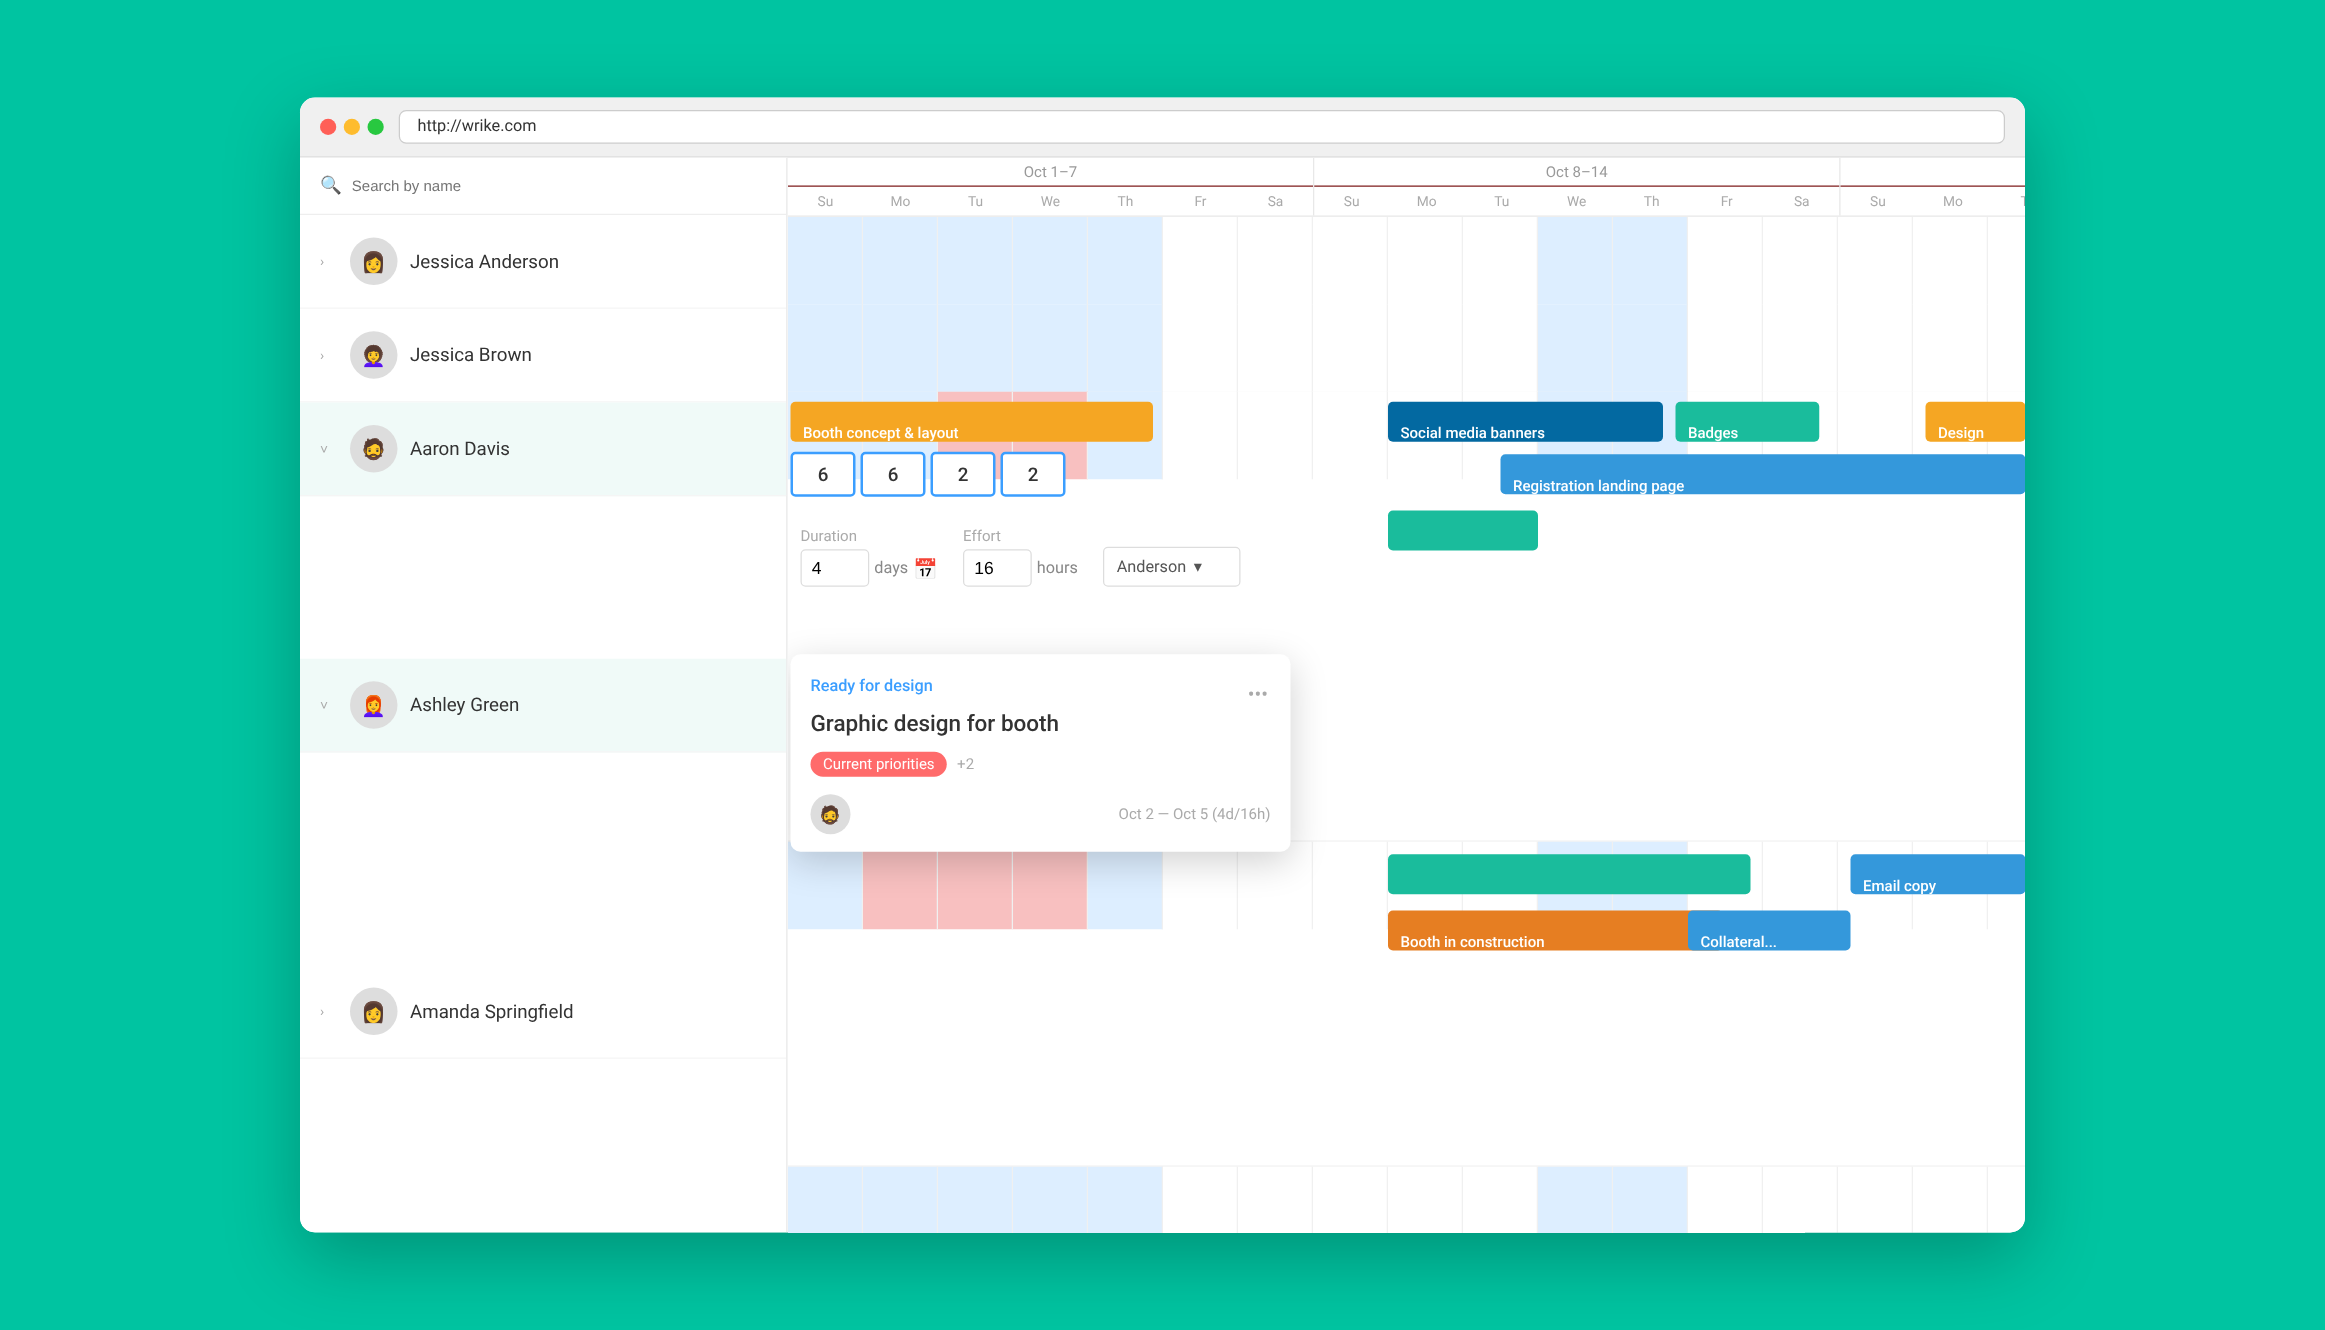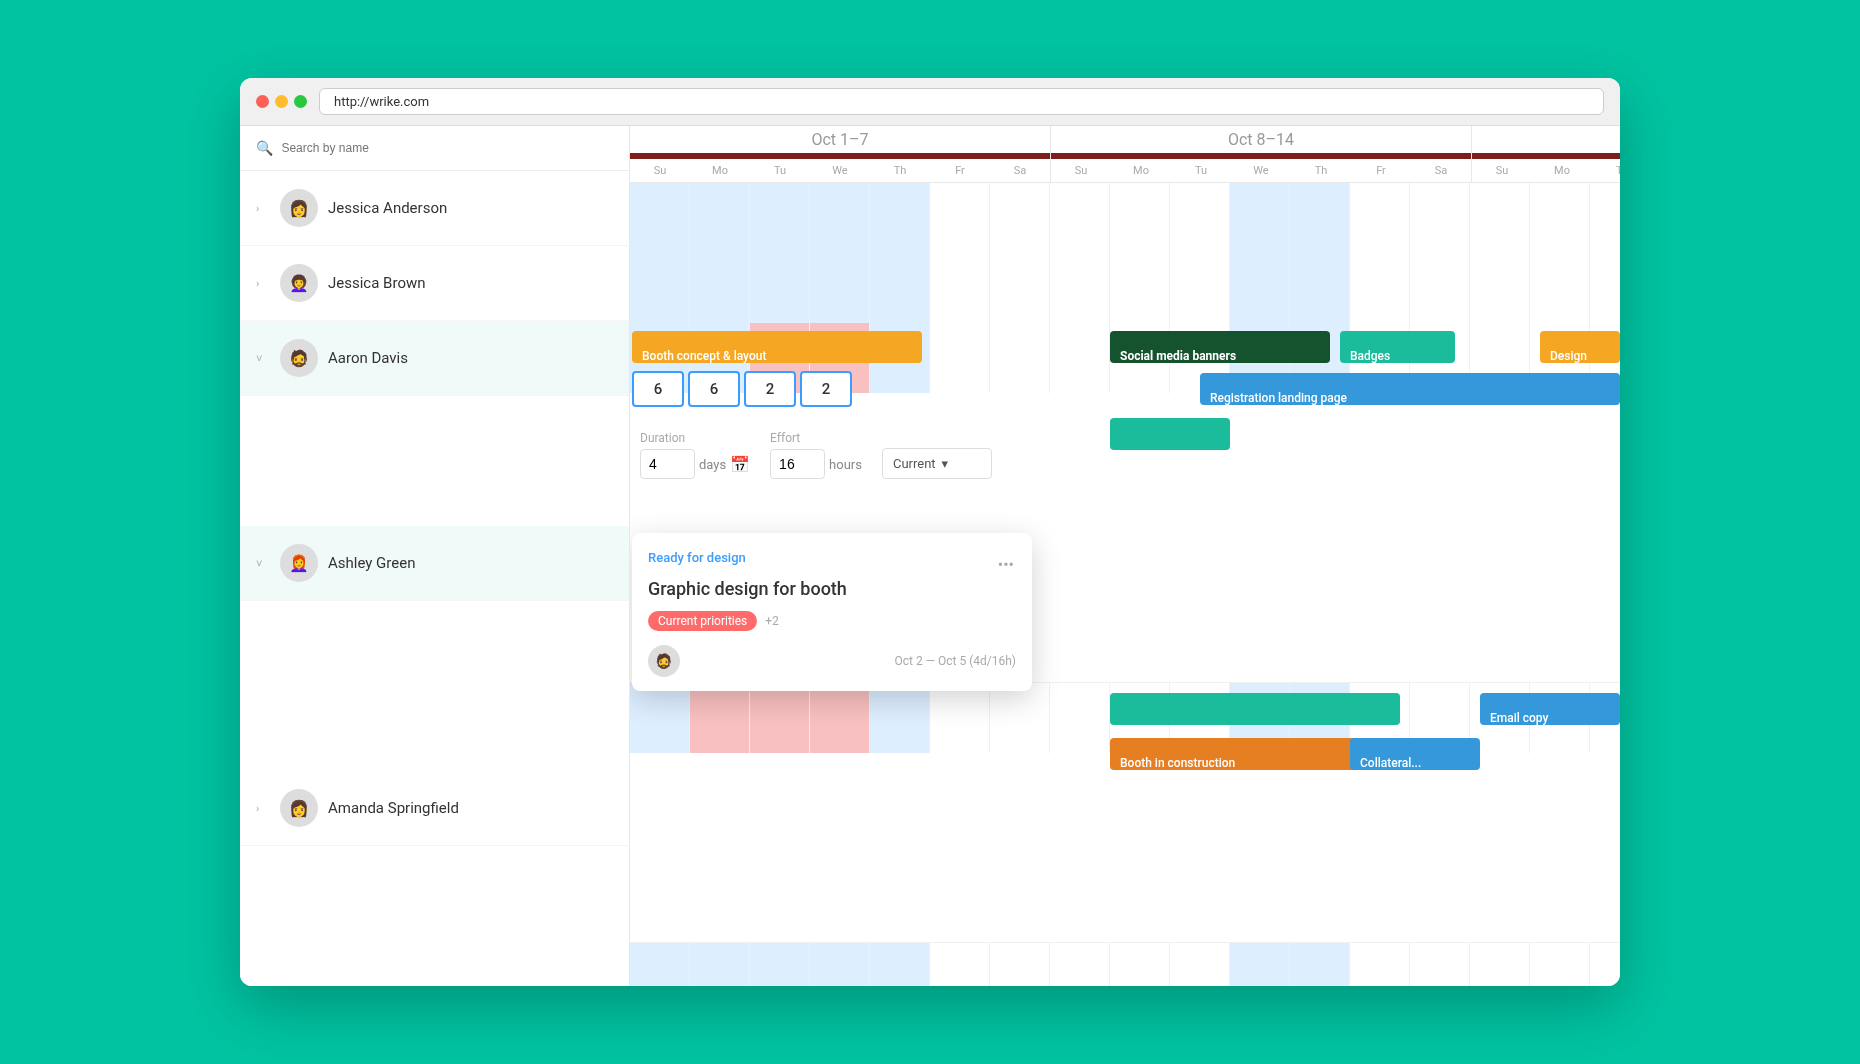--- a/index.html
+++ b/index.html
@@ -129,25 +129,25 @@
       top: 0;
       background: #fff;
       z-index: 10;
     }
     .week-group {
       display: flex;
       flex-direction: column;
       border-right: 1px solid #e8e8e8;
     }
     .week-label {
-      font-size: 16px;
+      font-size: 12px;
       color: #999;
       text-align: center;
       padding: 4px 0;
-      border-bottom: 6px solid #7f1d1d;
+      border-bottom: 1px solid #7f1d1d;
     }
     .day-headers {
       display: flex;
     }
     .day-header {
       width: 60px;
       text-align: center;
       font-size: 11px;
       color: #aaa;
       padding: 5px 0;
@@ -280,21 +280,21 @@
       display: flex;
       align-items: flex-end;
       padding: 0 10px;
       font-size: 12px;
       font-weight: 500;
       color: #fff;
       white-space: nowrap;
       overflow: hidden;
     }
     .fbar.yellow { background: #F5A623; }
-    .fbar.purple { background: #14532d; font-weight: bold; }
+    .fbar.purple { background: #0369a1; }
     .fbar.teal { background: #1ABC9C; }
     .fbar.blue { background: #3498DB; }
     .fbar.orange { background: #E67E22; }
   </style>
 </head>
 <body>
 
 <div class="browser-window">
 
   <div class="browser-bar">
@@ -475,21 +475,21 @@
             </div>
           </div>
           <div class="de-group">
             <div class="de-label">Effort</div>
             <div class="de-input-row">
               <input class="de-input" type="text" value="16" style="">
               <span class="de-unit">hours</span>
             </div>
           </div>
           <div class="flexible-select">
-            <span>Current</span>
+            <span>Anderson</span>
             <span>▾</span>
           </div>
         </div>
 
         <div class="fbar purple" style="top:8px; left:480px; width:220px;">
           <span>Social media banners</span>
         </div>
 
         <div class="fbar teal" style="top:8px; left:710px; width:115px;">
           <span>Badges</span>

